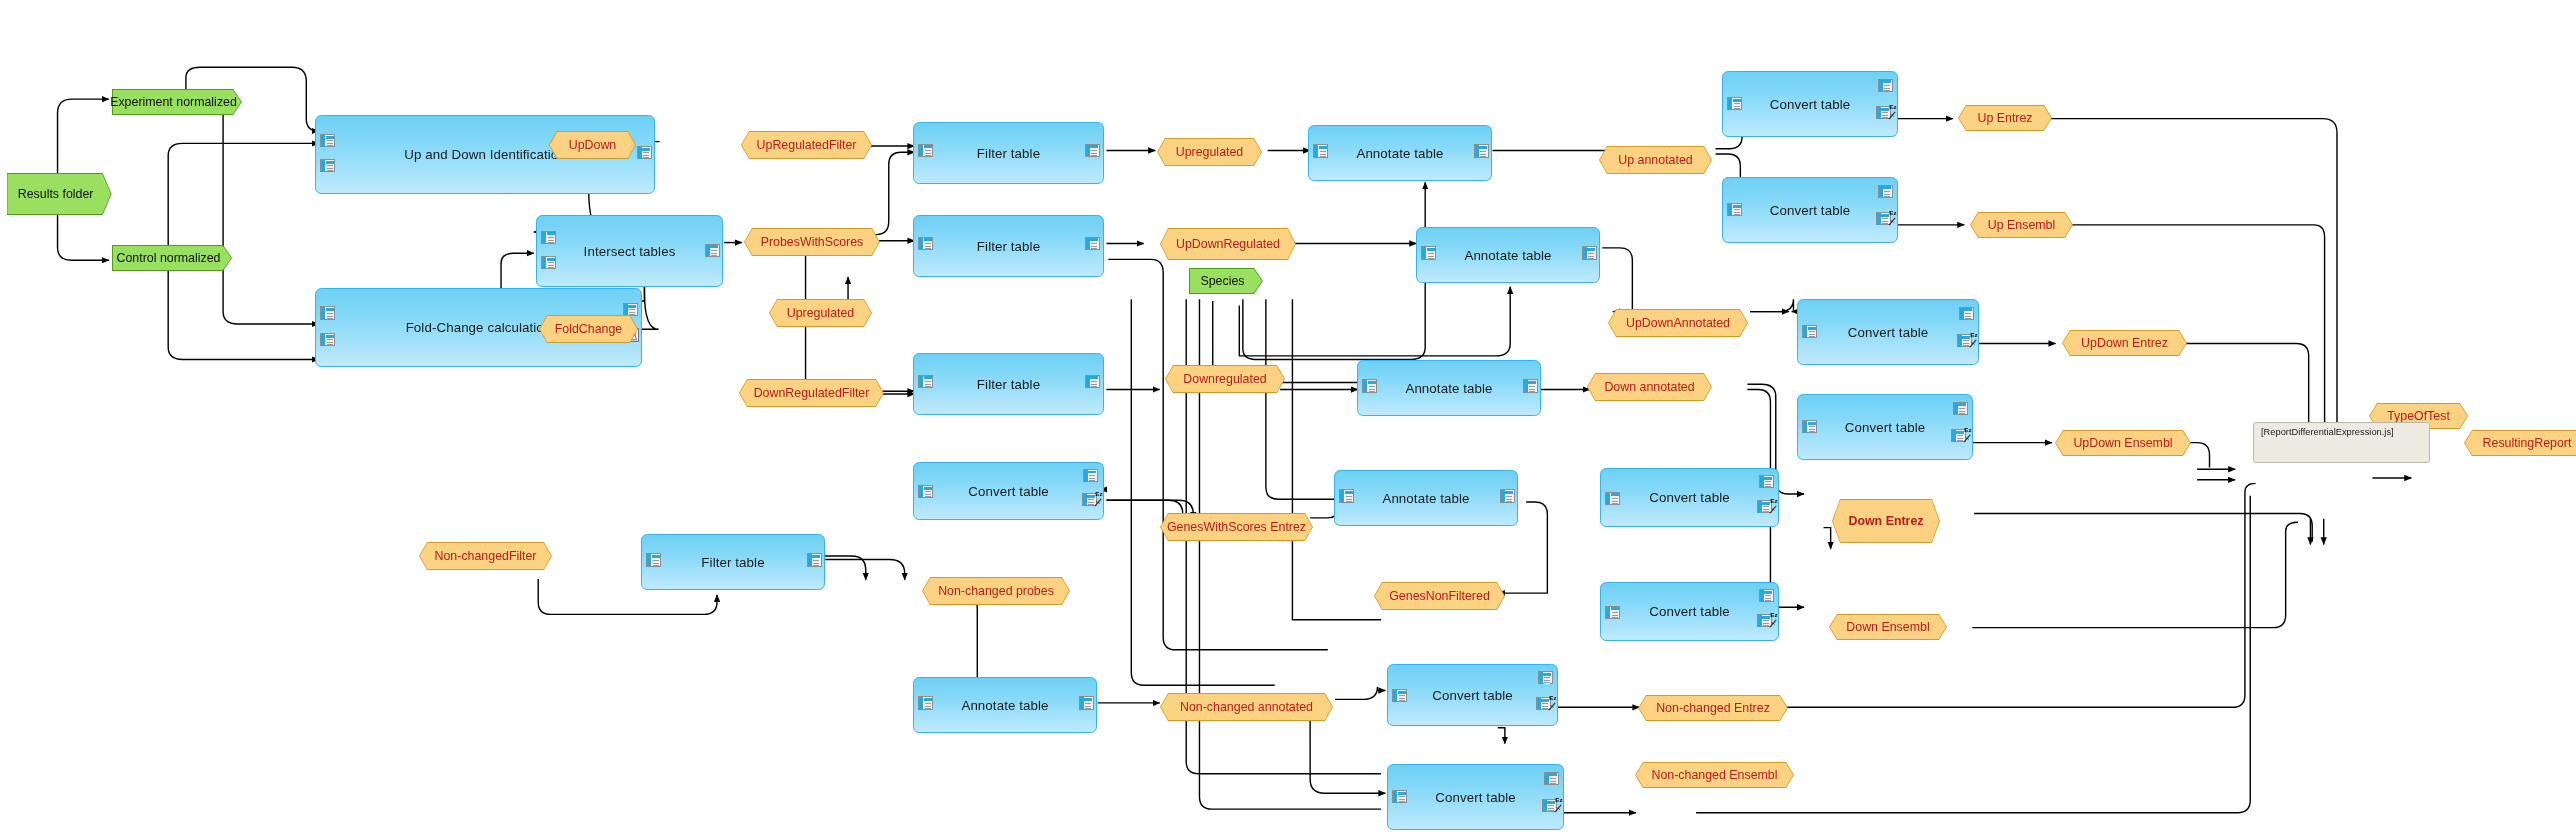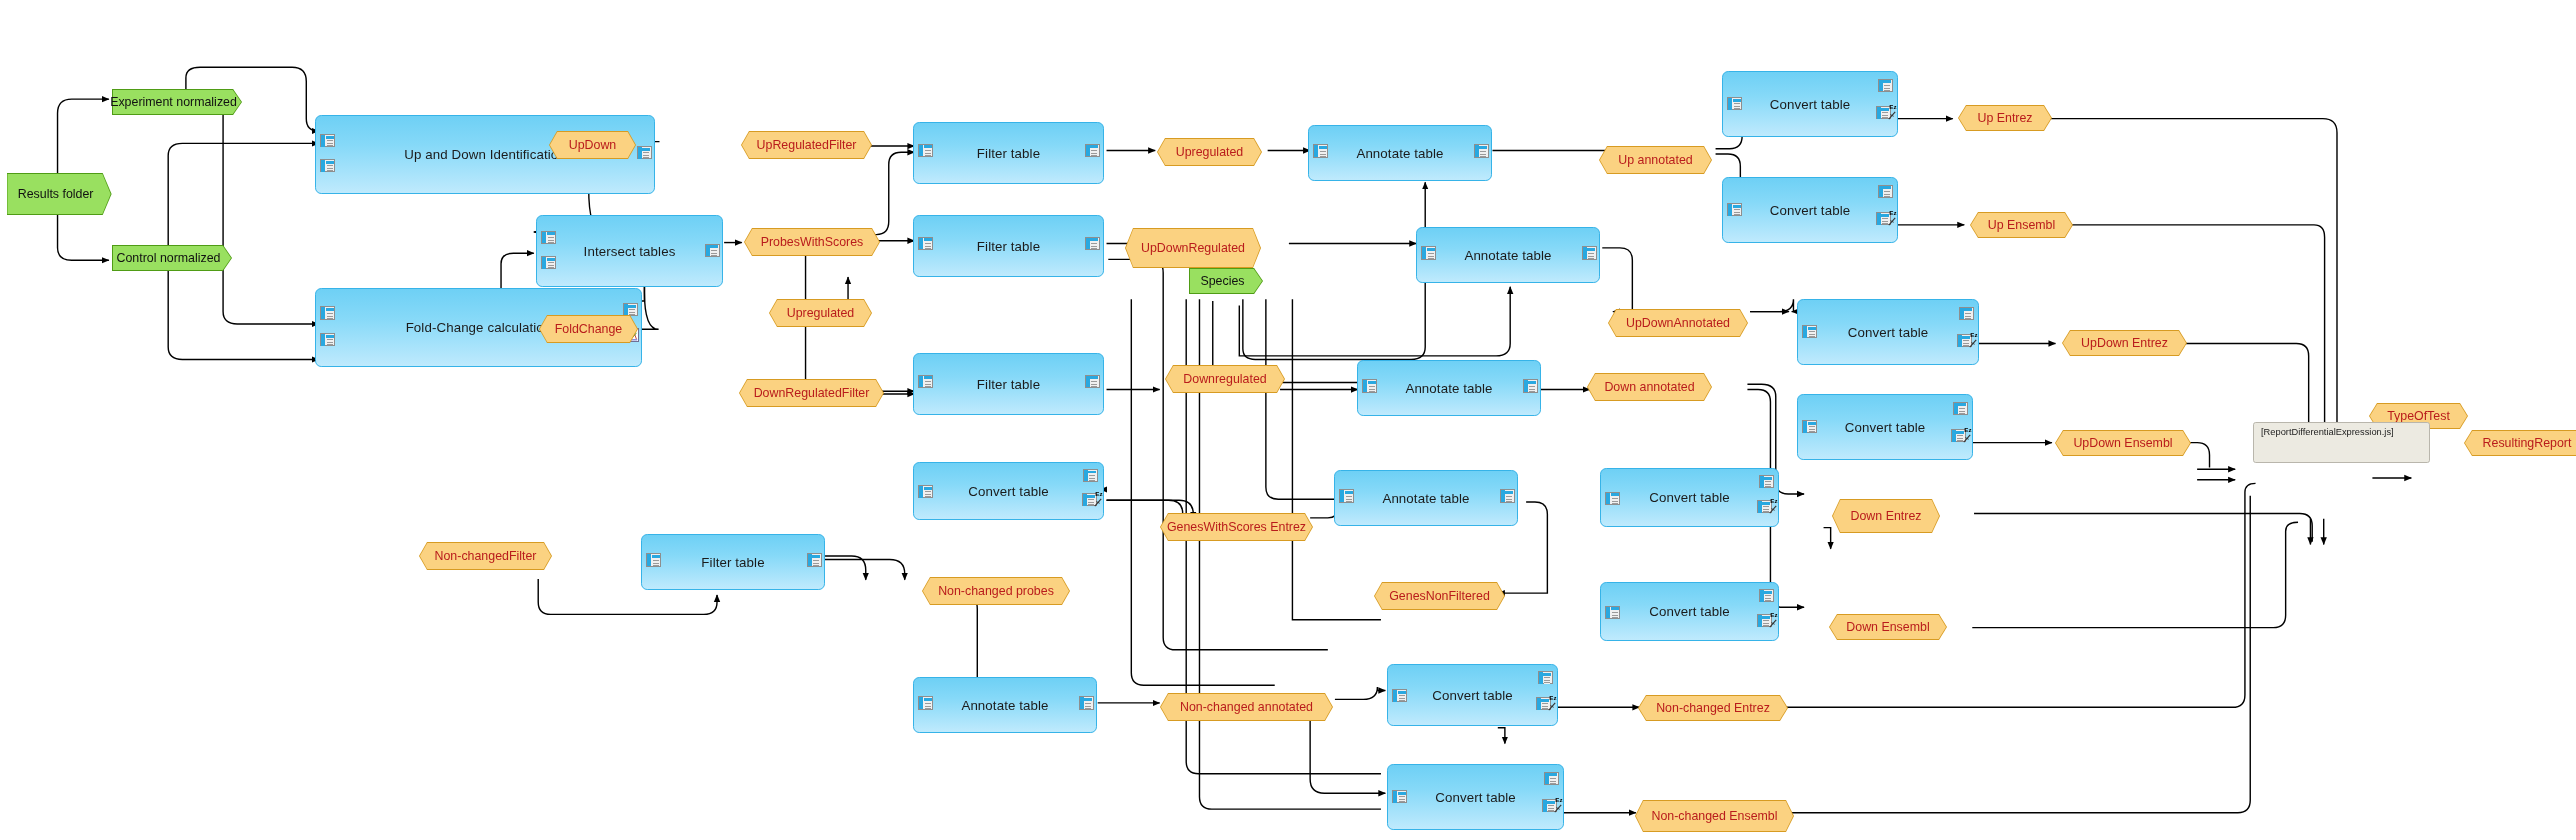--- a/index.html
+++ b/index.html
@@ -640,21 +640,21 @@
       <div class="hexwrap" style="left: 419px; top: 542px; width: 133px; height: 28px;">
         <div class="bg"></div>
         <div class="fg"></div>
         <div class="tx">Non-changedFilter</div>
       </div>
       <div class="hexwrap" style="left: 1157px; top: 138px; width: 105px; height: 28px;">
         <div class="bg"></div>
         <div class="fg"></div>
         <div class="tx">Upregulated</div>
       </div>
-      <div class="hexwrap" style="left: 1125px; top: 228px; width: 136px; height: 40px;">
+      <div class="hexwrap" style="left: 1160px; top: 228px; width: 136px; height: 32px;">
         <div class="bg"></div>
         <div class="fg"></div>
         <div class="tx">UpDownRegulated</div>
       </div>
       <div class="hexwrap" style="left: 1165px; top: 365px; width: 120px; height: 28px;">
         <div class="bg"></div>
         <div class="fg"></div>
         <div class="tx">Downregulated</div>
       </div>
       <div class="hexwrap" style="left: 1160px; top: 513px; width: 153px; height: 28px;">
@@ -705,36 +705,36 @@
       <div class="hexwrap" style="left: 2062px; top: 330px; width: 125px; height: 26px;">
         <div class="bg"></div>
         <div class="fg"></div>
         <div class="tx">UpDown Entrez</div>
       </div>
       <div class="hexwrap" style="left: 2055px; top: 430px; width: 136px; height: 26px;">
         <div class="bg"></div>
         <div class="fg"></div>
         <div class="tx">UpDown Ensembl</div>
       </div>
-      <div class="hexwrap" style="left: 1832px; top: 499px; width: 108px; height: 34px;">
+      <div class="hexwrap" style="left: 1832px; top: 499px; width: 108px; height: 44px; font-weight: bold;">
         <div class="bg"></div>
         <div class="fg"></div>
         <div class="tx">Down Entrez</div>
       </div>
       <div class="hexwrap" style="left: 1829px; top: 614px; width: 118px; height: 26px; text-decoration: underline;">
         <div class="bg"></div>
         <div class="fg"></div>
         <div class="tx">Down Ensembl</div>
       </div>
       <div class="hexwrap" style="left: 1638px; top: 695px; width: 150px; height: 26px;">
         <div class="bg"></div>
         <div class="fg"></div>
         <div class="tx">Non-changed Entrez</div>
       </div>
-      <div class="hexwrap" style="left: 1635px; top: 800px; width: 159px; height: 32px;">
+      <div class="hexwrap" style="left: 1635px; top: 762px; width: 159px; height: 26px;">
         <div class="bg"></div>
         <div class="fg"></div>
         <div class="tx">Non-changed Ensembl</div>
       </div>
       <div class="hexwrap" style="left: 2369px; top: 403px; width: 99px; height: 26px;">
         <div class="bg"></div>
         <div class="fg"></div>
         <div class="tx">TypeOfTest</div>
       </div>
       <div class="hexwrap" style="left: 2464px; top: 430px; width: 126px; height: 26px;">

